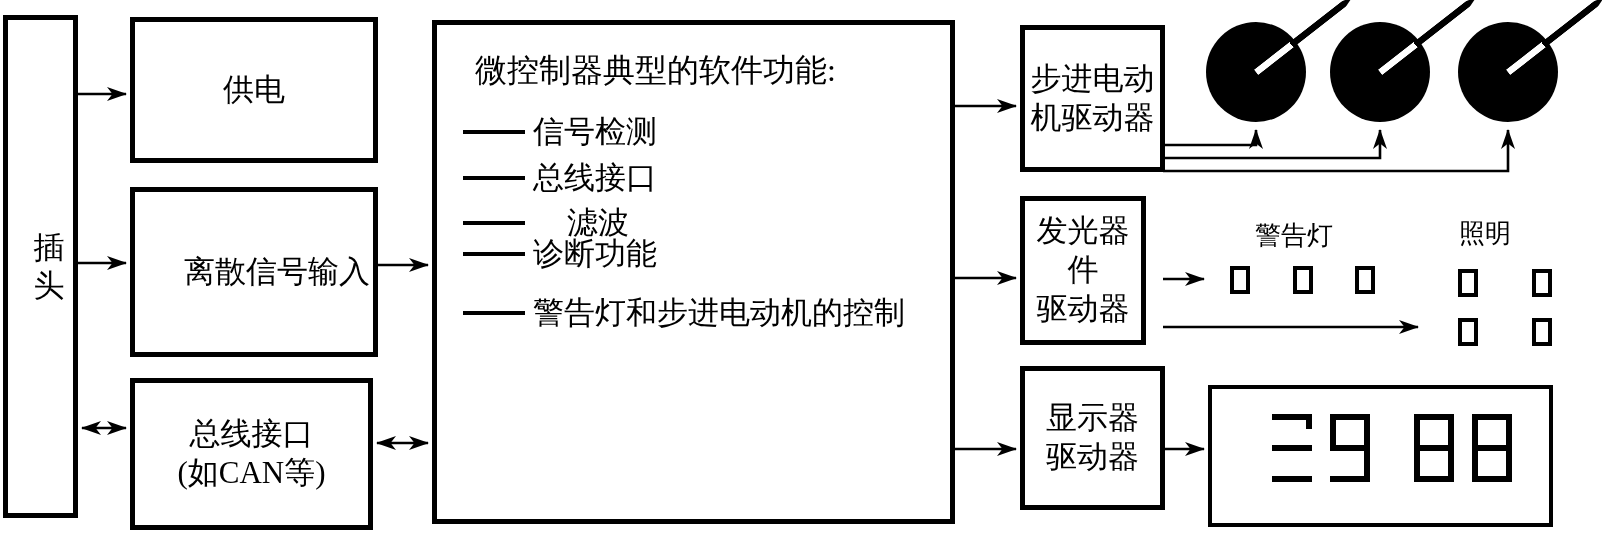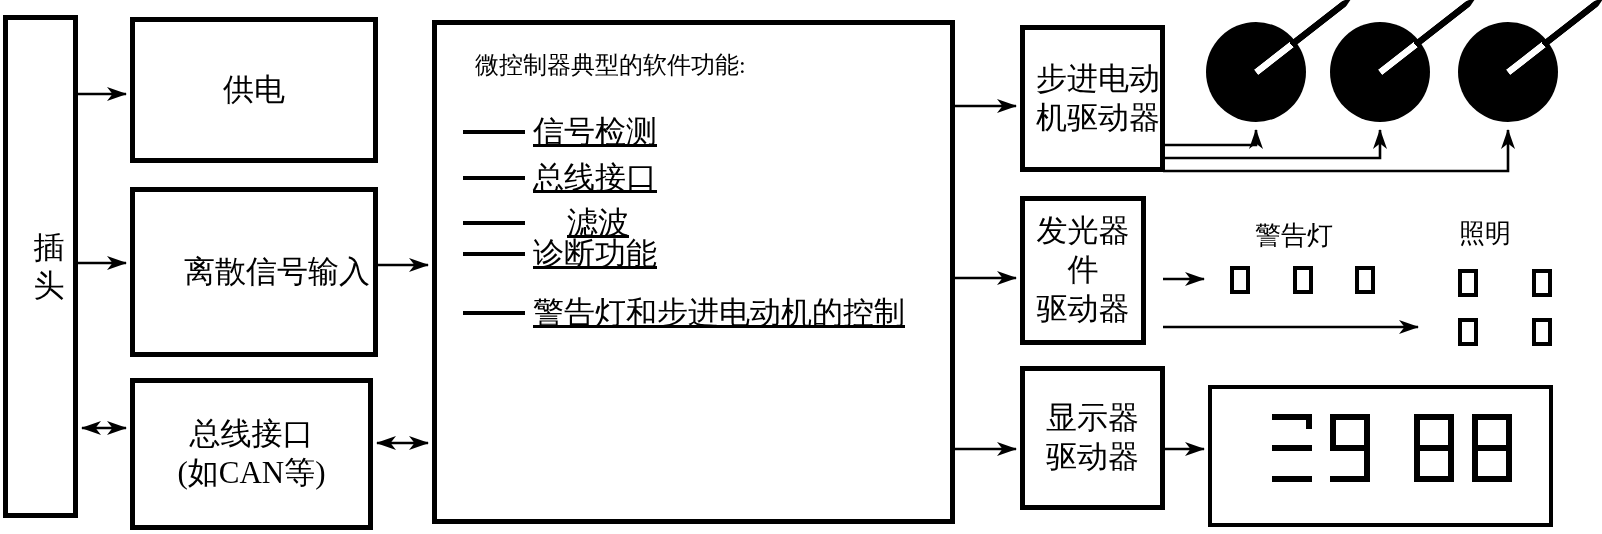--- a/index.html
+++ b/index.html
@@ -15,31 +15,31 @@
   .box {
     position:absolute; border:5px solid #000; background:#fff; z-index:2;
     display:flex; flex-direction:column; align-items:center; justify-content:center;
     text-align:center;
   }
   .box-plug      { left:3px;    top:15px;  width:75px;  height:503px; }
   .box-power     { left:130px;  top:17px;  width:248px; height:146px; }
   .box-discrete  { left:130px;  top:187px; width:248px; height:170px;padding-left:46px; }
   .box-bus       { left:130px;  top:378px; width:243px; height:152px; }
   .box-mcu       { left:432px;  top:20px;  width:523px; height:504px; display:block; }
-  .box-drv-stepper { left:1020px; top:25px;  width:145px; height:147px;align-items:flex-end; }
+  .box-drv-stepper { left:1020px; top:25px;  width:145px; height:147px; }
   .box-drv-light   { left:1020px; top:196px; width:126px; height:149px; }
   .box-drv-display { left:1020px; top:366px; width:145px; height:144px; }
 
   .label-30 { font-size:31px; line-height:1.25; }
   .plug-label { font-size:31px; width:34px; word-break:break-all; line-height:1.2; text-align:left;margin-left:20px; }
 
-  .mcu-title { position:absolute; left:38px; top:24px; font-size:24px; white-space:nowrap; }
+  .mcu-title { position:absolute; left:38px; top:24px; font-size:32px; white-space:nowrap; }
   .mcu-item  { position:absolute; left:26px; display:flex; align-items:center; white-space:nowrap; }
   .mcu-item .dash-line { width:62px; height:4px; background:#000; margin-right:8px; flex:0 0 auto; }
-  .mcu-item span { font-size:31px;text-decoration:underline; }
+  .mcu-item span { font-size:31px; }
   .mi-0 { top:86px; }  .mi-1 { top:132px; } .mi-2 { top:177px;gap:34px; }
   .mi-3 { top:208px; } .mi-4 { top:267px; }
 
   
   .gauge { position:absolute; width:100px; height:100px; z-index:2; }
   .g1 { left:1206px; top:22px; } .g2 { left:1330px; top:22px; } .g3 { left:1458px; top:22px; }
   .gauge-circle { position:absolute; left:0; top:0; width:100px; height:100px;
                   background:#000; border-radius:50%; }
   .gauge-needle {
     position:absolute; left:50px; top:46.5px; width:122px; height:7px;

